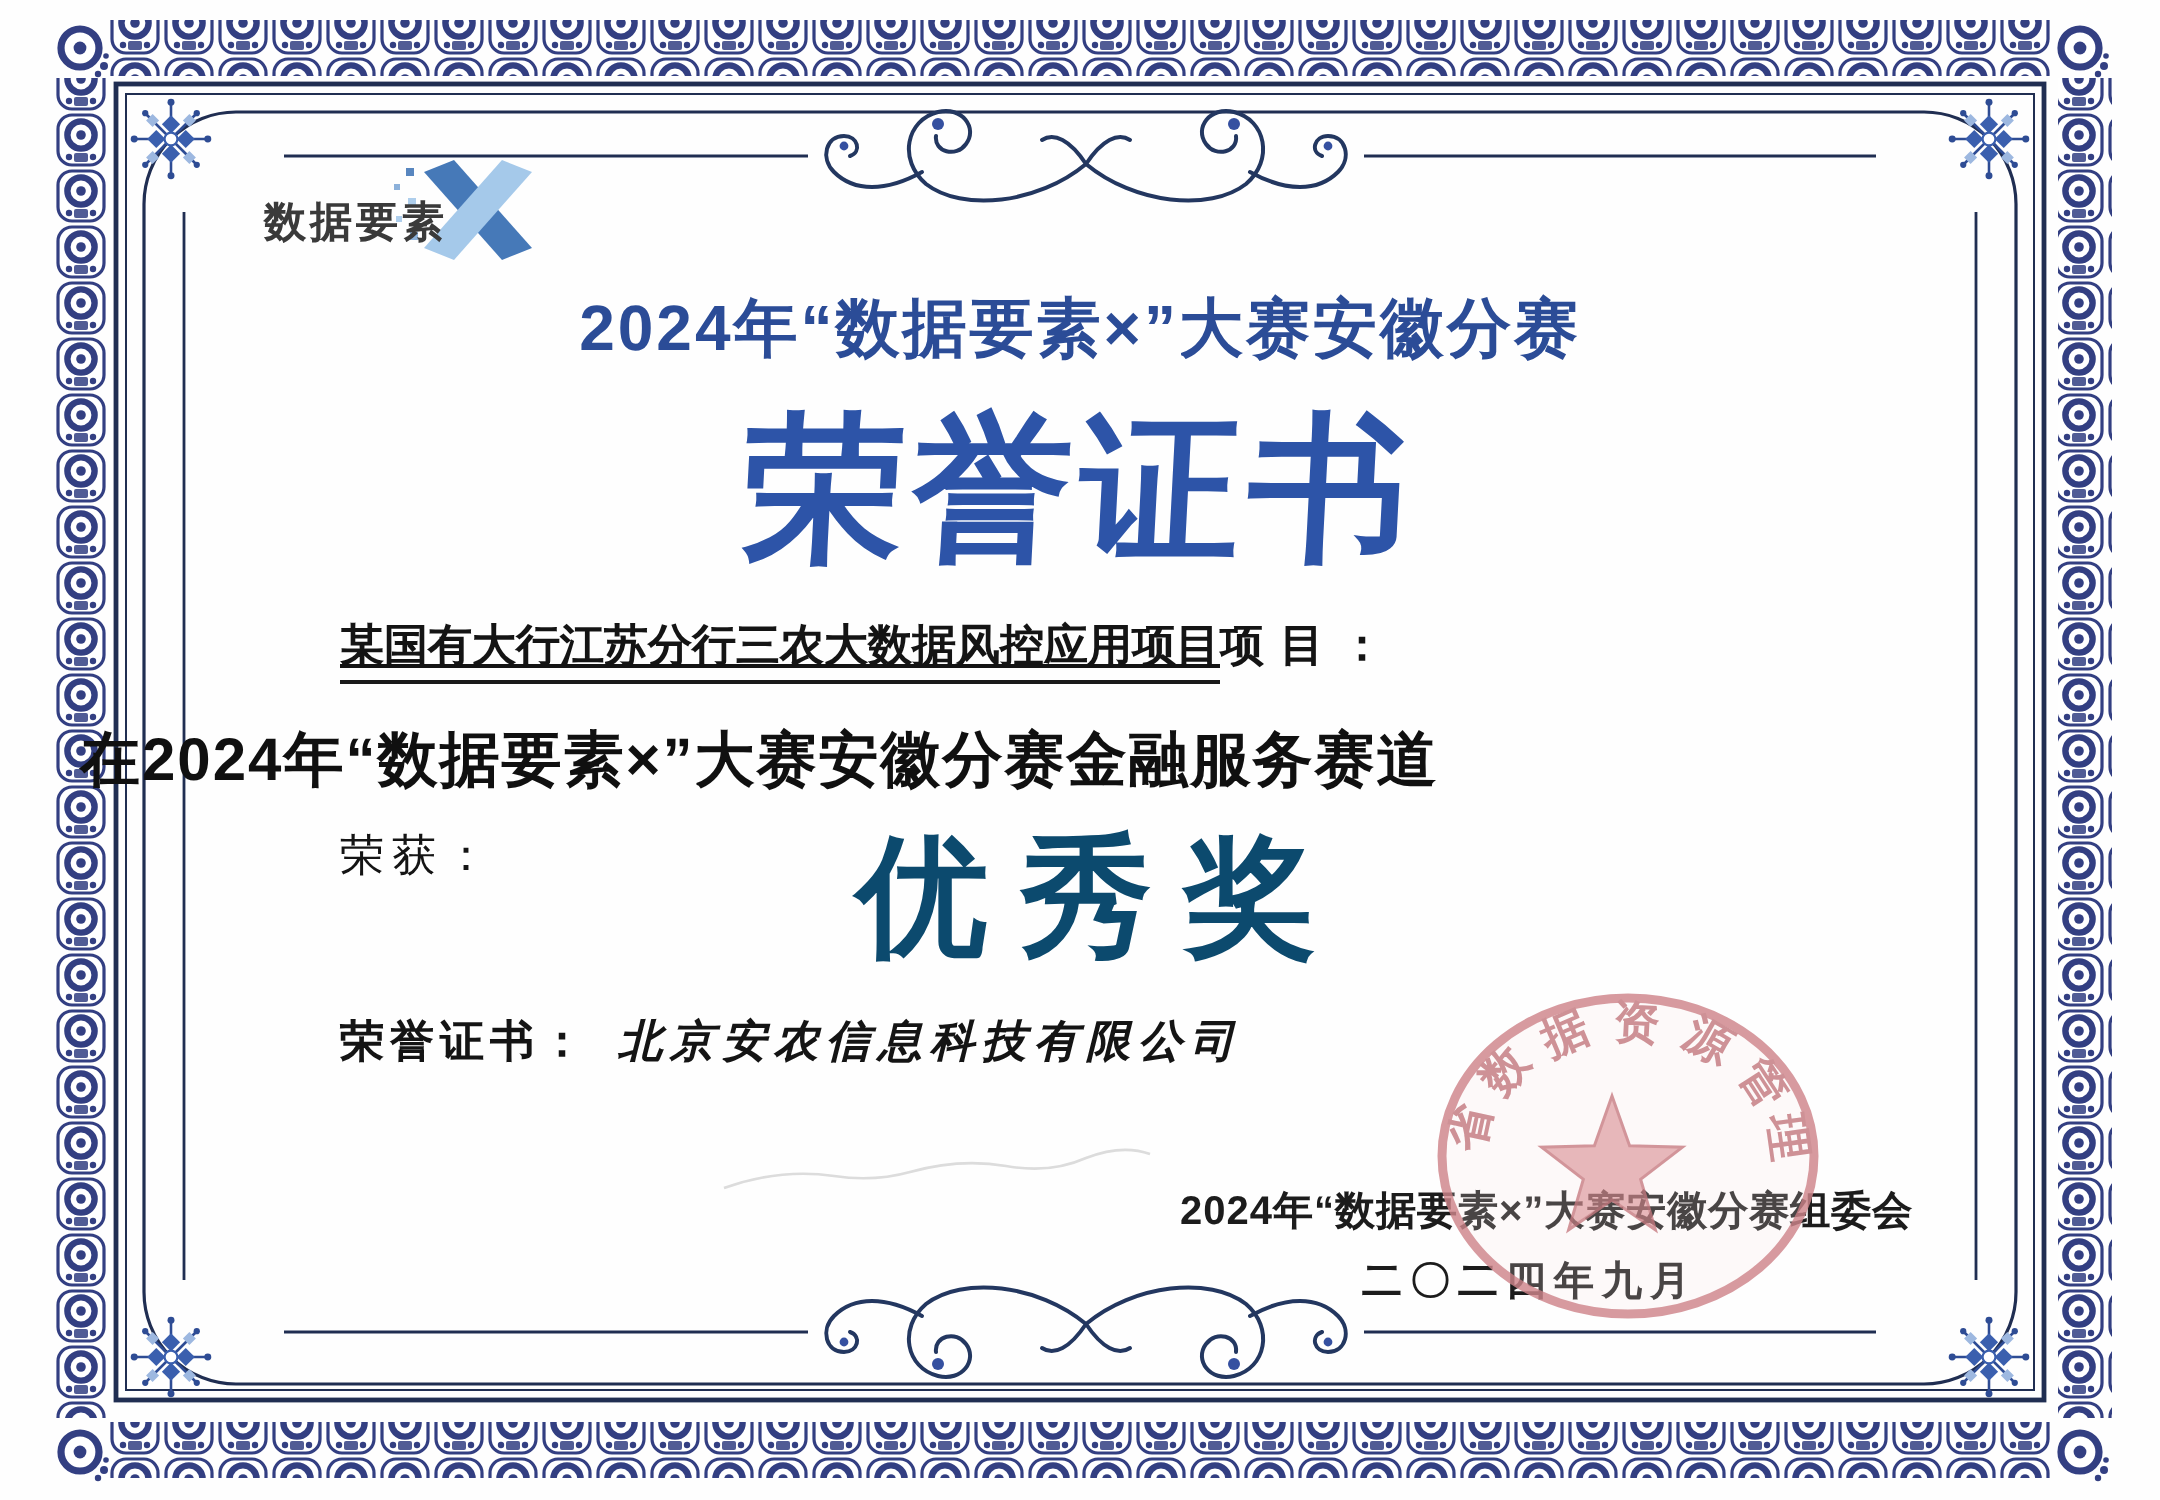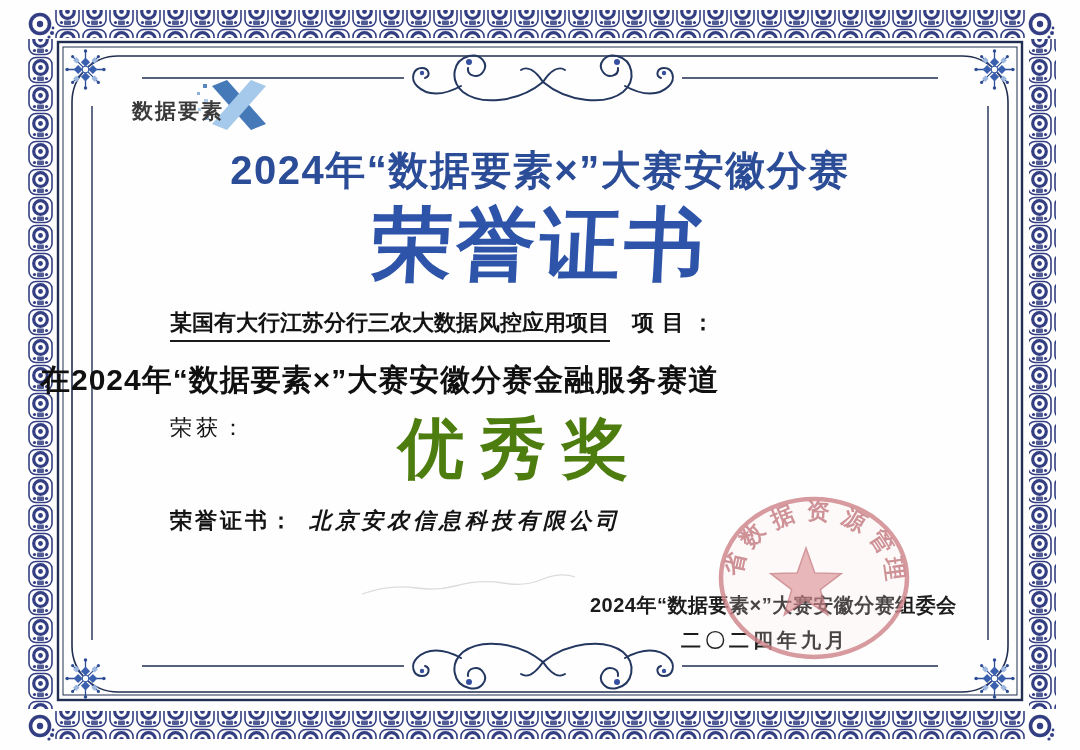--- a/index.html
+++ b/index.html
@@ -7,35 +7,35 @@
     position:relative;width:1080px;height:750px;background:#fefefe;overflow:hidden;
     font-family:"Liberation Sans",sans-serif;
   }
   .deco,.seal{position:absolute;left:0;top:0;width:1080px;height:750px;}
   .deco{z-index:1;}
   .seal{z-index:6;pointer-events:none;}
   .txt{position:absolute;z-index:3;white-space:nowrap;}
 
   .logo-text{left:132px;top:97px;font-size:21px;font-weight:700;color:#3a3a3a;letter-spacing:2px;}
 
-  .title{left:0;right:0;top:143px;text-align:center;font-size:40px;font-weight:800;
+  .title{left:0;right:0;top:143px;text-align:center;font-size:32px;font-weight:800;
          color:#2b4c97;letter-spacing:1.5px;}
   .heading{left:0;right:0;top:192px;text-align:center;font-size:80px;font-weight:800;
            color:#2d54a8;letter-spacing:4px;font-family:"Liberation Serif",serif;
            transform:skewX(-3deg);}
 
   .line1{left:170px;top:308px;font-size:22px;font-weight:700;color:#141414;}
-  .line1 .project{border-bottom:2.5px solid #1a1a1a;padding-bottom:5px;}
-  .line1 .suffix{margin-left:22px;letter-spacing:8px;}
+  .line1 .project{border-bottom:2.5px solid #1a1a1a;padding-bottom:5px;text-decoration:underline;}
+  .line1 .suffix{letter-spacing:8px;}
 
   .line2{left:40px;right:0;top:360px;text-align:left;font-size:30px;font-weight:700;
          color:#101010;letter-spacing:1px;}
 
   .award-label{left:170px;top:413px;font-size:22px;font-weight:400;color:#141414;letter-spacing:4px;}
-  .award{left:398px;top:404px;font-size:66px;font-weight:800;color:#4d7c0f;letter-spacing:16px;text-align:right;}
+  .award{left:428px;top:404px;font-size:66px;font-weight:800;color:#0c4a6e;letter-spacing:16px;text-align:right;}
 
   .winner{left:170px;top:506px;font-size:22px;font-weight:700;color:#141414;letter-spacing:3px;}
   .winner .winner-name{margin-left:14px;letter-spacing:4px;font-style:italic;}
 
   .issuer-block{left:590px;width:350px;top:592px;text-align:center;color:#1c1c1c;}
   .issuer-block .issuer{font-size:20px;font-weight:700;letter-spacing:0.5px;}
   .issuer-block .date{margin-top:8px;font-size:20px;font-weight:700;letter-spacing:4px;}
 </style>
 </head>
 <body>

